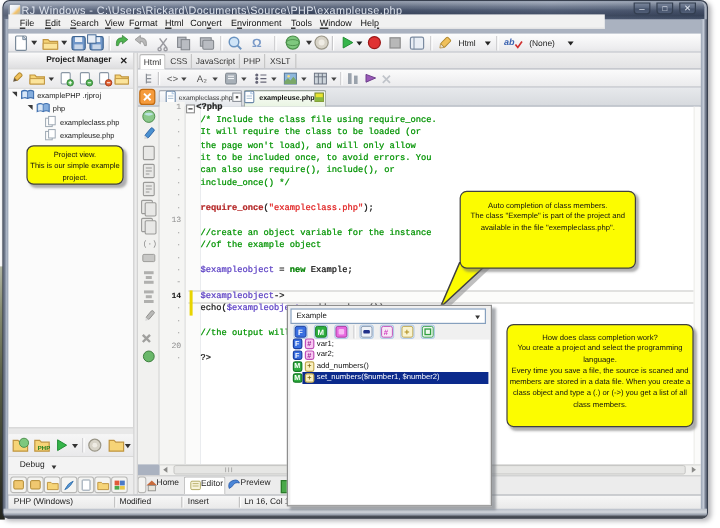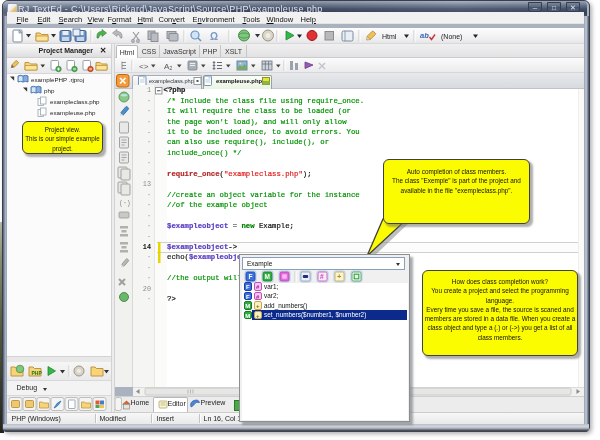--- a/index.html
+++ b/index.html
@@ -9,21 +9,21 @@
  background:linear-gradient(180deg,#8a96ab 0%,#5d6a82 30%,#45516a 60%,#3a465d 80%,#4a5770 100%);overflow:hidden}
 #titlebar .gloss{position:absolute;left:0;top:0;width:100%;height:7px;background:linear-gradient(180deg,rgba(255,255,255,.25),rgba(255,255,255,.04));border-radius:5px 5px 0 0}
 #titletext{position:absolute;left:18px;top:3.5px;font-size:9px;letter-spacing:0.35px;color:#dfe5ef;white-space:nowrap}
 #appicon{position:absolute;left:6.5px;top:3px;width:9.5px;height:9.5px;border-radius:2px;
  background:linear-gradient(135deg,#fdfdfd 0%,#e8edf4 45%,#f7c263 60%,#8fb7e8 100%);border:1px solid #8e99ab}
 .winbtn{position:absolute;top:1.5px;height:10.5px;border:1px solid #333e50;border-radius:0 0 3px 3px;box-sizing:border-box;
  background:linear-gradient(180deg,#78849a,#57647c 50%,#46536b 55%,#525f78);color:#e6ebf3;font-size:8px;text-align:center;line-height:9px}
 .frameL{position:absolute;left:3px;top:16px;width:3.5px;height:408px;background:linear-gradient(90deg,#525c70,#aab4c4 60%,#99a3b3)}
 .frameR{position:absolute;left:583.5px;top:16px;width:5.5px;height:408px;background:linear-gradient(90deg,#98a2b2,#c3cad6 45%,#5c6578 90%,#434b5c)}
 .frameB{position:absolute;left:3px;top:423.5px;width:586px;height:8px;border-radius:0 0 4px 4px;background:linear-gradient(180deg,#b9bfc9,#d3d7dd 35%,#9aa1ad 60%,#4a4f58 80%,#3d424b)}
-#menubar{position:absolute;left:6.5px;top:12px;width:577px;height:12px;background:#f1f1f1;font-size:7.5px;color:#111;border-bottom:1px solid #e4e4e4;box-sizing:border-box}
+#menubar{position:absolute;left:6.5px;top:12px;width:497px;height:12px;background:#f1f1f1;font-size:7.5px;color:#111;border-bottom:1px solid #e4e4e4;box-sizing:border-box}
 #menubar span{position:absolute;top:2.5px}
 #toolbar1{position:absolute;left:6.5px;top:27.5px;width:577px;height:16px;background:linear-gradient(180deg,#fdfdfd,#ededef 80%,#e6e6e8);border-bottom:1px solid #d9d9db;box-sizing:border-box}
 .darr{position:absolute;width:0;height:0;border-left:2.5px solid transparent;border-right:2.5px solid transparent;border-top:3.5px solid #333}
 #leftpanel{position:absolute;left:6.5px;top:43.5px;width:104px;height:368px;background:#fbfbfb}
 #lpheader{position:absolute;left:6.5px;top:43.5px;width:104px;height:14.5px;background:linear-gradient(180deg,#fafafa,#dedee0);border-bottom:1px solid #cfcfcf;box-sizing:border-box}
 #lptoolbar{position:absolute;left:6.5px;top:58px;width:104px;height:15.5px;background:linear-gradient(180deg,#f7f7f7,#e9e9eb);border-bottom:1px solid #d6d6d6;box-sizing:border-box}
 .vsplit{position:absolute;left:110.5px;top:43.5px;width:4px;height:368px;background:#ececec;border-left:1px solid #d2d2d2;border-right:1px solid #d2d2d2;box-sizing:border-box}
 #doctabs{position:absolute;left:114.5px;top:43.5px;width:469px;height:14.5px;background:linear-gradient(180deg,#f0f0f0,#e2e2e4);border-bottom:1px solid #cbcbcd;font-size:7px;color:#333;box-sizing:border-box}
 .dtab{position:absolute;top:1.5px;height:12px;line-height:13px;text-align:center;border-right:1px solid #c6c6c6;box-sizing:border-box}
 .dtabsel{position:absolute;top:1px;height:13.5px;line-height:13.5px;text-align:center;background:#fff;border:1px solid #b9b9b9;border-bottom:none;border-radius:2px 2px 0 0;box-sizing:border-box}
@@ -33,21 +33,21 @@
 #vtoolbar{position:absolute;left:114.5px;top:88.5px;width:18.5px;height:298.5px;background:#f1f1ef;border-right:1px solid #d8d8d6;box-sizing:border-box}
 #gutter{position:absolute;left:133px;top:85.3px;width:21px;height:302px;background:#f5f5f3;font:6.8px "Liberation Mono",monospace;color:#8d8d8d;text-align:right}
 #gutter div{height:10.45px;line-height:10.45px;padding-right:3px}
 #foldmargin{position:absolute;left:154px;top:88.5px;width:12.5px;height:298.5px;background:#fbfbfa;border-left:1px solid #e6e6e4;box-sizing:border-box}
 #editwhite{position:absolute;left:166.5px;top:88.5px;width:416.5px;height:298.5px;background:#fff}
 #code{position:absolute;left:167px;top:85.3px;font:7.3px "Liberation Mono",monospace;color:#111;white-space:pre;-webkit-text-stroke:0.2px}
 #code div{height:10.45px;line-height:10.45px}
 .cm{color:#009300}
 .kw2{color:#b52a2a;font-weight:bold}
 .str{color:#e02020}
-.var{color:#5b3fc4;font-weight:bold}
+.var{color:#5b3fc4;font-weight:normal}
 .kw{color:#008000;font-weight:bold}
 .kw3{color:#1a1a1a;font-weight:normal}
 .tag{color:#222;font-weight:bold}
 #vscroll{position:absolute;left:578px;top:88.5px;width:5.5px;height:298.5px;background:#fbfbfa;border-left:1px solid #eeeeec;box-sizing:border-box}
 #hscroll{position:absolute;left:133px;top:387px;width:450.5px;height:8.5px;background:#f1f1ef;border-top:1px solid #dcdcda;box-sizing:border-box}
 #bottabs{position:absolute;left:114.5px;top:395.5px;width:469px;height:16px;background:#ececec;border-top:1px solid #cfcfcf;font-size:7px;color:#222;box-sizing:border-box}
 #statusbar{position:absolute;left:6.5px;top:411.5px;width:577px;height:12px;background:linear-gradient(180deg,#f7f7f7,#e9e9e9);border-top:1px solid #cdcdcd;font-size:7px;color:#222;box-sizing:border-box}
 .ssep{position:absolute;top:1.5px;width:1px;height:9px;background:#c3c3c3;box-shadow:1px 0 0 #fdfdfd}
 #hsplit{position:absolute;left:6.5px;top:356px;width:104px;height:6px;background:#e8e8e8;border-top:1px solid #d4d4d4;box-sizing:border-box}
 #dbg1{position:absolute;left:6.5px;top:362px;width:104px;height:18.5px;background:linear-gradient(180deg,#f6f6f6,#e9e9eb);border-bottom:1px solid #d8d8d8;box-sizing:border-box}
@@ -59,21 +59,21 @@
 svg{display:block}
 </style></head>
 <body>
 <div class="abs" style="left:0;top:222px;width:4px;height:211px;background:linear-gradient(180deg,#b8bca8 0%,#8a8f72 18%,#5c6147 45%,#3c4030 75%,#23241c 100%)"></div>
 <div id="win"></div>
 <div id="titlebar">
     <div class="gloss"></div>
     <div style="position:absolute;left:0;top:0;width:100%;height:100%;background:linear-gradient(90deg,rgba(255,255,255,.16) 0%,rgba(255,255,255,.03) 22%,rgba(10,16,30,.14) 50%,rgba(255,255,255,.04) 78%,rgba(10,16,30,.10) 100%)"></div>
   </div>
 <div id="appicon"></div>
-<div id="titletext">RJ TextEd - C:\Users\Rickard\JavaScript\Source\PHP\exampleuse.php</div>
+<div id="titletext">RJ Windows - C:\Users\Rickard\Documents\Source\PHP\exampleuse.php</div>
 <div class="winbtn" style="left:528px;width:14px">–</div>
 <div class="winbtn" style="left:547px;width:14px;font-size:6.5px;line-height:9.5px">□</div>
 <div class="winbtn" style="left:566px;width:14px;font-size:7px;line-height:10px">✕</div>
 <div class="frameL"></div>
 <div class="frameR"></div>
 <div class="frameB"></div>
 <div id="menubar">
 <span style="left:10px"><u>F</u>ile</span>
 <span style="left:31px"><u>E</u>dit</span>
 <span style="left:52px"><u>S</u>earch</span>

